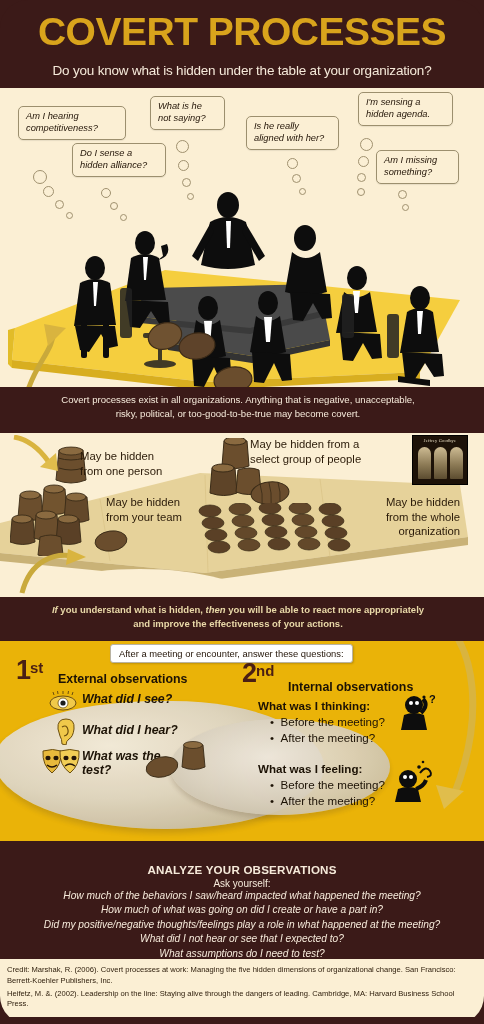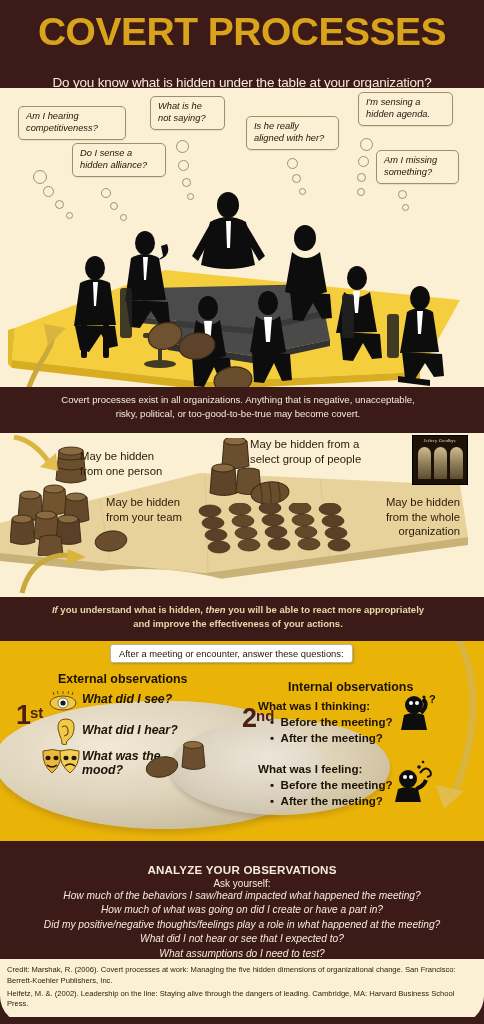--- a/index.html
+++ b/index.html
@@ -17,21 +17,21 @@
     background: #3B1A18;
   }
   .title {
     position: absolute; left: 0; top: 10px; width: 484px;
     text-align: center;
     font-size: 39px; font-weight: bold; letter-spacing: -0.5px;
     color: #D9A41C;
     font-family: "Liberation Sans", sans-serif;
   }
   .subtitle {
-    position: absolute; left: 0; top: 75px; width: 484px;
+    position: absolute; left: 0; top: 63px; width: 484px;
     text-align: center; font-size: 13.5px; color: #F6EADA;
     letter-spacing: -0.2px;
   }
 
   
   .scene {
     position: absolute; left: 0; top: 88px; width: 484px; height: 299px;
     background: #FBEFD4;
     overflow: hidden;
   }
@@ -101,35 +101,34 @@
   .callout {
     position: absolute; left: 110px; top: 3px;
     background: #FFFFFF; border: 1px solid #b9b3a2;
     border-radius: 3px; padding: 3px 8px;
     font-size: 9.4px; color: #231508;
     box-shadow: 1px 1px 2px rgba(0,0,0,0.18);
   }
   .ord {
     position: absolute; font-weight: bold; color: #4A1F14;
     font-family: "Liberation Sans", sans-serif;
-    margin-top: 45px;
   }
   .ordnum { font-size: 27px; letter-spacing: -1px; }
   .ordsup { font-size: 15px; vertical-align: super; }
   .obshead {
     position: absolute; font-size: 12.4px; font-weight: bold; color: #1C1205;
   }
   .qline {
     position: absolute; font-size: 12.3px; font-weight: bold;
     font-style: italic; color: #1C1205;
   }
   .iline {
     position: absolute; font-size: 11.6px; font-weight: bold; color: #1C1205;
   }
-  .bullet { position: absolute; font-size: 11.6px; font-weight: bold; color: #1C1205; }
+  .bullet { position: absolute; font-size: 11.6px; font-weight: normal; color: #1C1205; }
 
   
   .stone {
     position: absolute; left: -6px; top: 60px; width: 330px; height: 128px;
     background:
       radial-gradient(ellipse at 35% 35%, #f2ece1 0%, #ded6c6 45%, #c9bfa9 75%, #b2a68c 100%);
     border-radius: 50% 46% 48% 52% / 46% 52% 48% 54%;
     box-shadow: 0 4px 6px rgba(90,70,40,0.25);
     opacity: .95;
   }
@@ -513,21 +512,21 @@
         <ellipse cx="26" cy="11" rx="2.6" ry="2.2"></ellipse>
           <ellipse cx="34" cy="11" rx="2.6" ry="2.2"></ellipse>
       </g>
       <g fill="none" stroke="#231508" stroke-width="1.4">
         <path d="M7 18 q5 4 10 0"></path>
         <path d="M25 19 q5 -4 10 0"></path>
       </g>
     </svg>
     <div class="qline" style="left:82px;top:108px;">
       <div>What was the</div>
-      <div>mood?</div>
+      <div>test?</div>
     </div>
 
     <svg width="70" height="40" viewBox="0 0 70 40" style="position:absolute;left:142px;top:100px">
       <path d="M42 4 q10 -4 19 0 l2 22 q-11 5 -23 0 z" fill="#6b4e2d" stroke="#3a2b17" stroke-width="0.9"></path>
       <ellipse cx="51" cy="4" rx="9.5" ry="3.5" fill="#8a6a40" stroke="#3a2b17" stroke-width="0.8"></ellipse>
       <ellipse cx="20" cy="26" rx="16" ry="10" fill="#6a4d2d" stroke="#3a2b17" stroke-width="0.9" transform="rotate(-12 20 26)"></ellipse>
     </svg>
 
     <div class="ord" style="left:242px;top:17px;">
       <span class="ordnum">2</span><span class="ordsup">nd</span>

